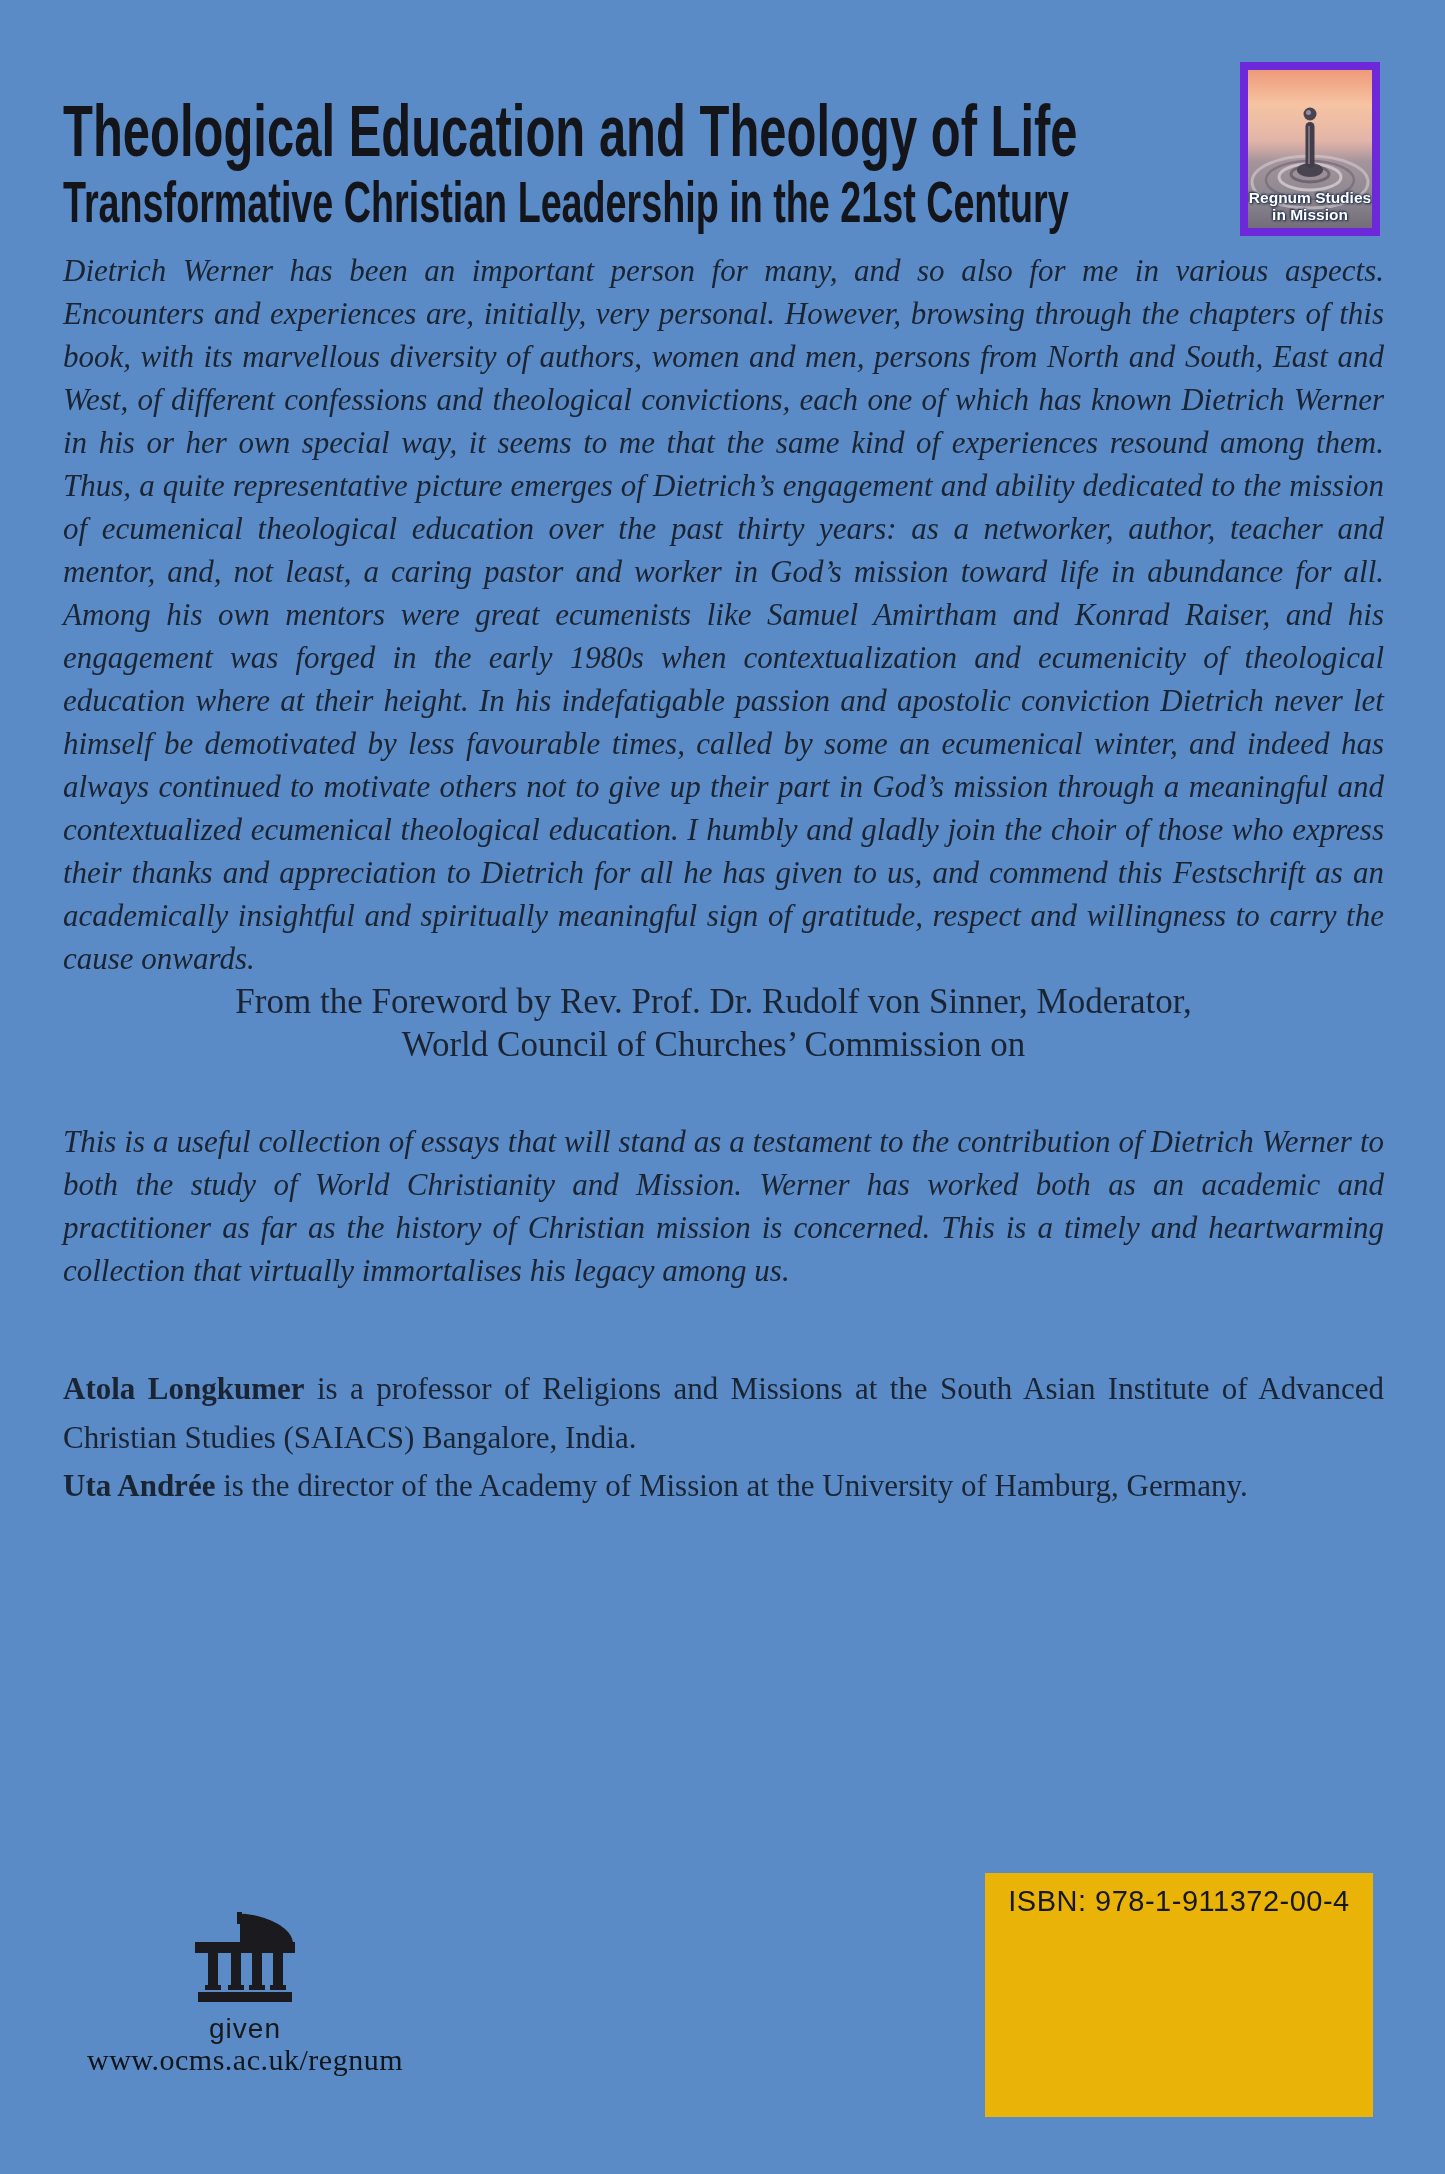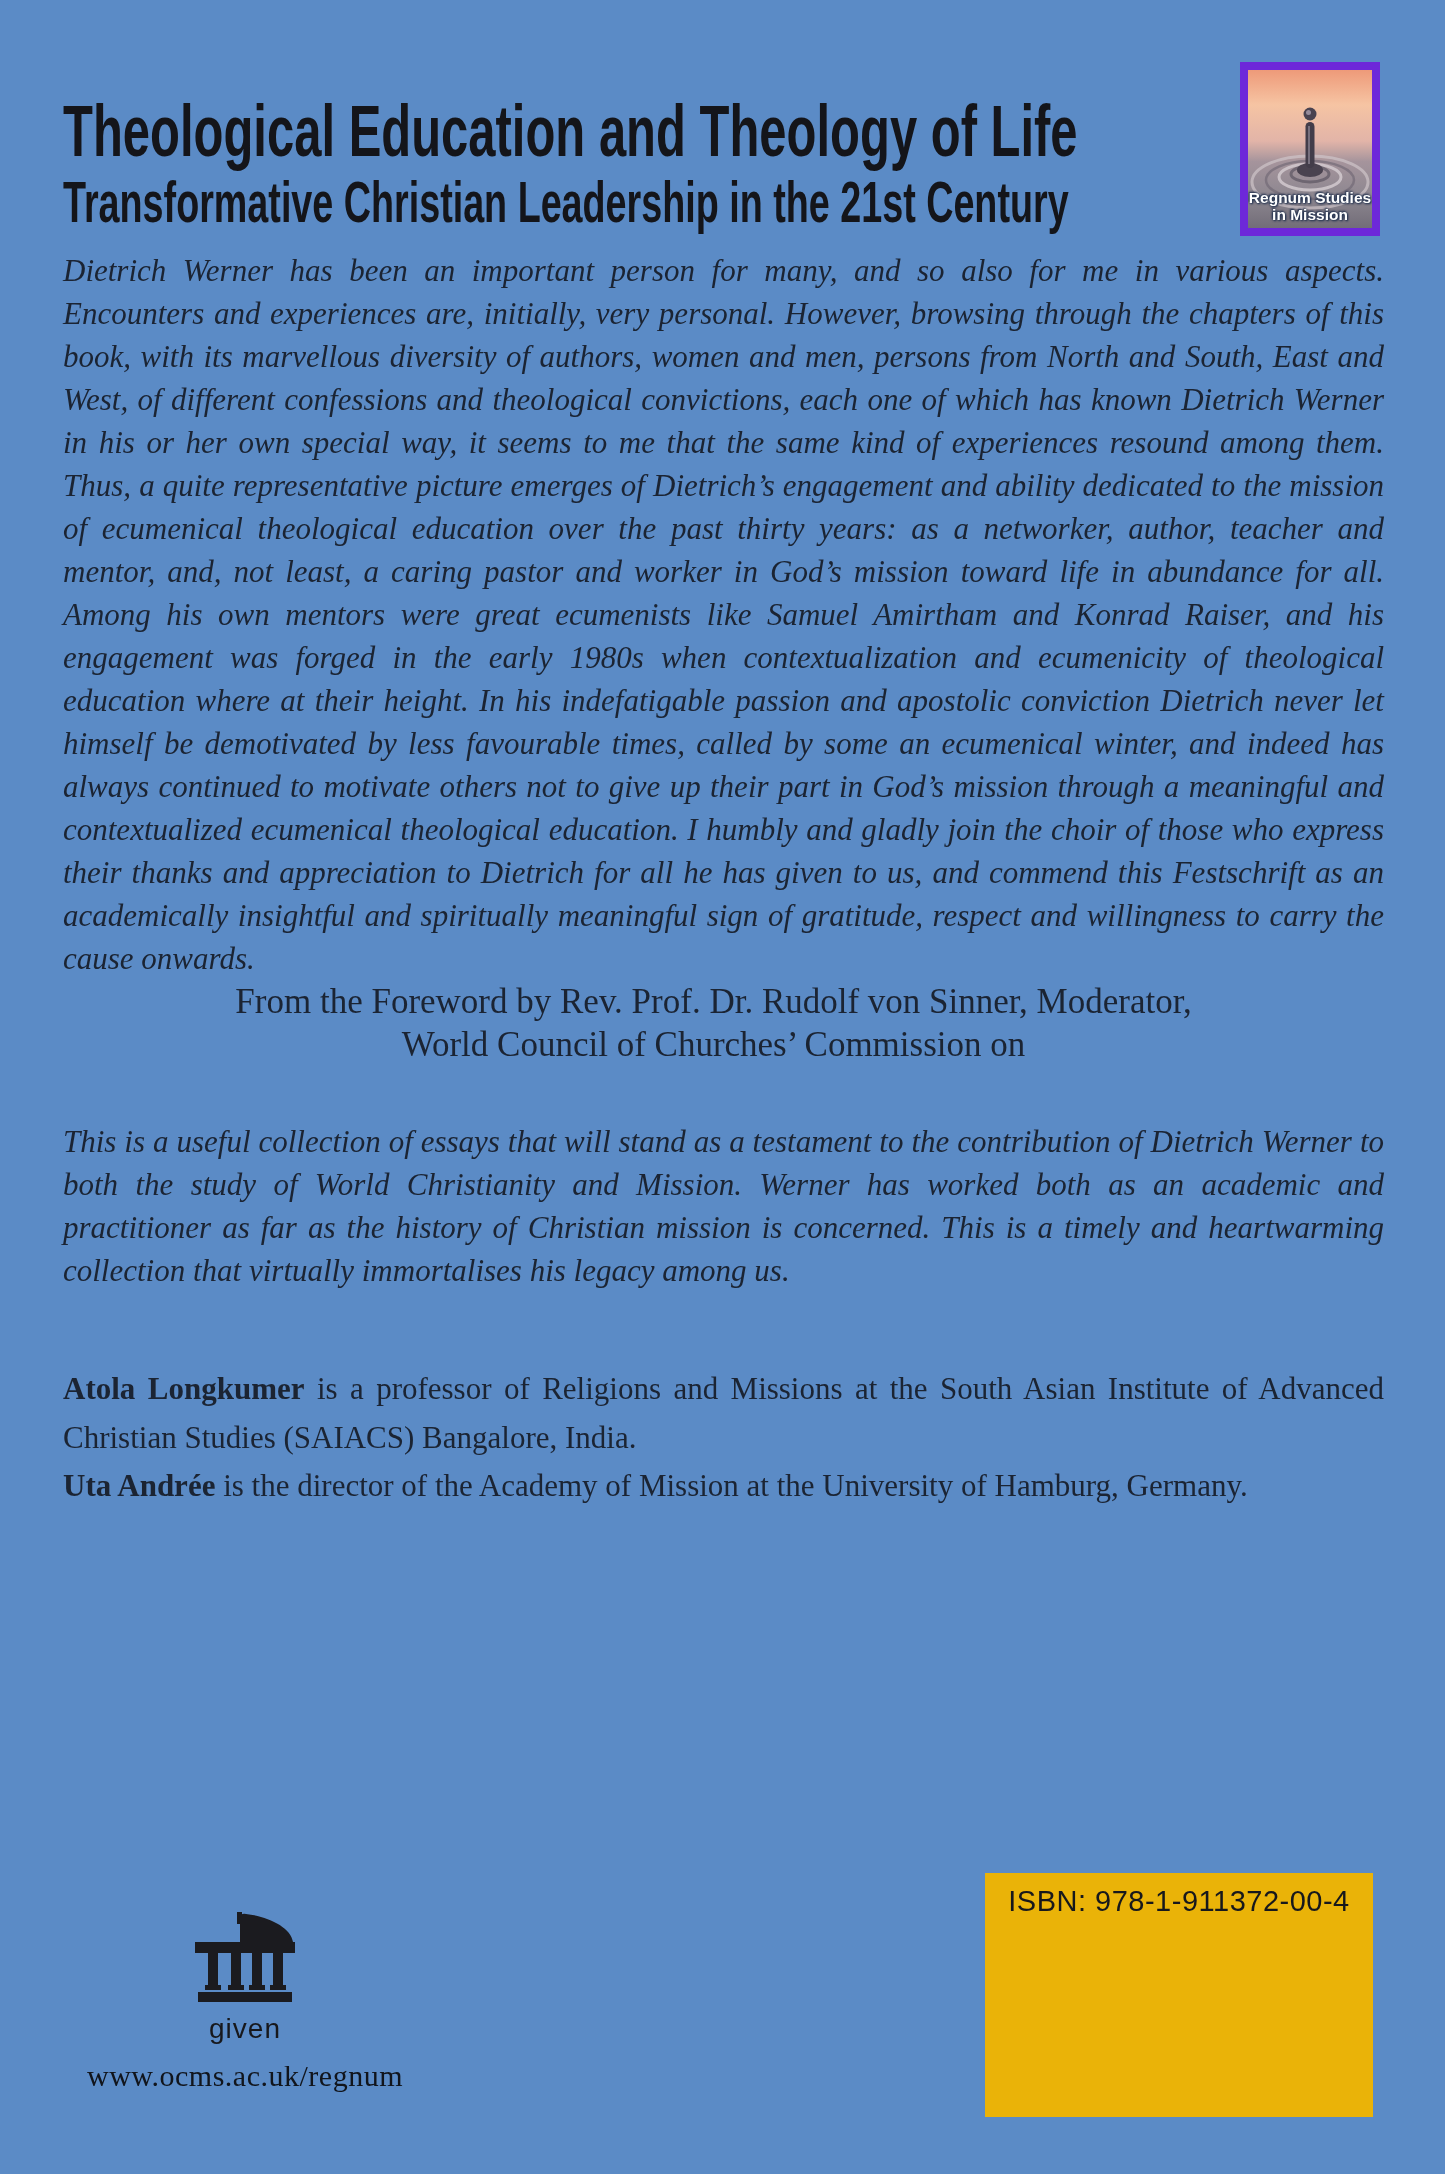--- a/index.html
+++ b/index.html
@@ -96,21 +96,21 @@
   }
   .regnum-icon{display:inline-block;}
   .regnum-label{
     font-family:"Liberation Sans",sans-serif;
     font-size:28px;line-height:30px;
     color:#17181c;
     letter-spacing:1px;
     margin-top:0px;
   }
   .website{
-    margin-top:16px;
+    margin-top:0;
     font-size:30px;line-height:32px;
     color:#11151c;
     letter-spacing:0.5px;
   }
 </style>
 </head>
 <body>
 
 <div class="cover">
 

